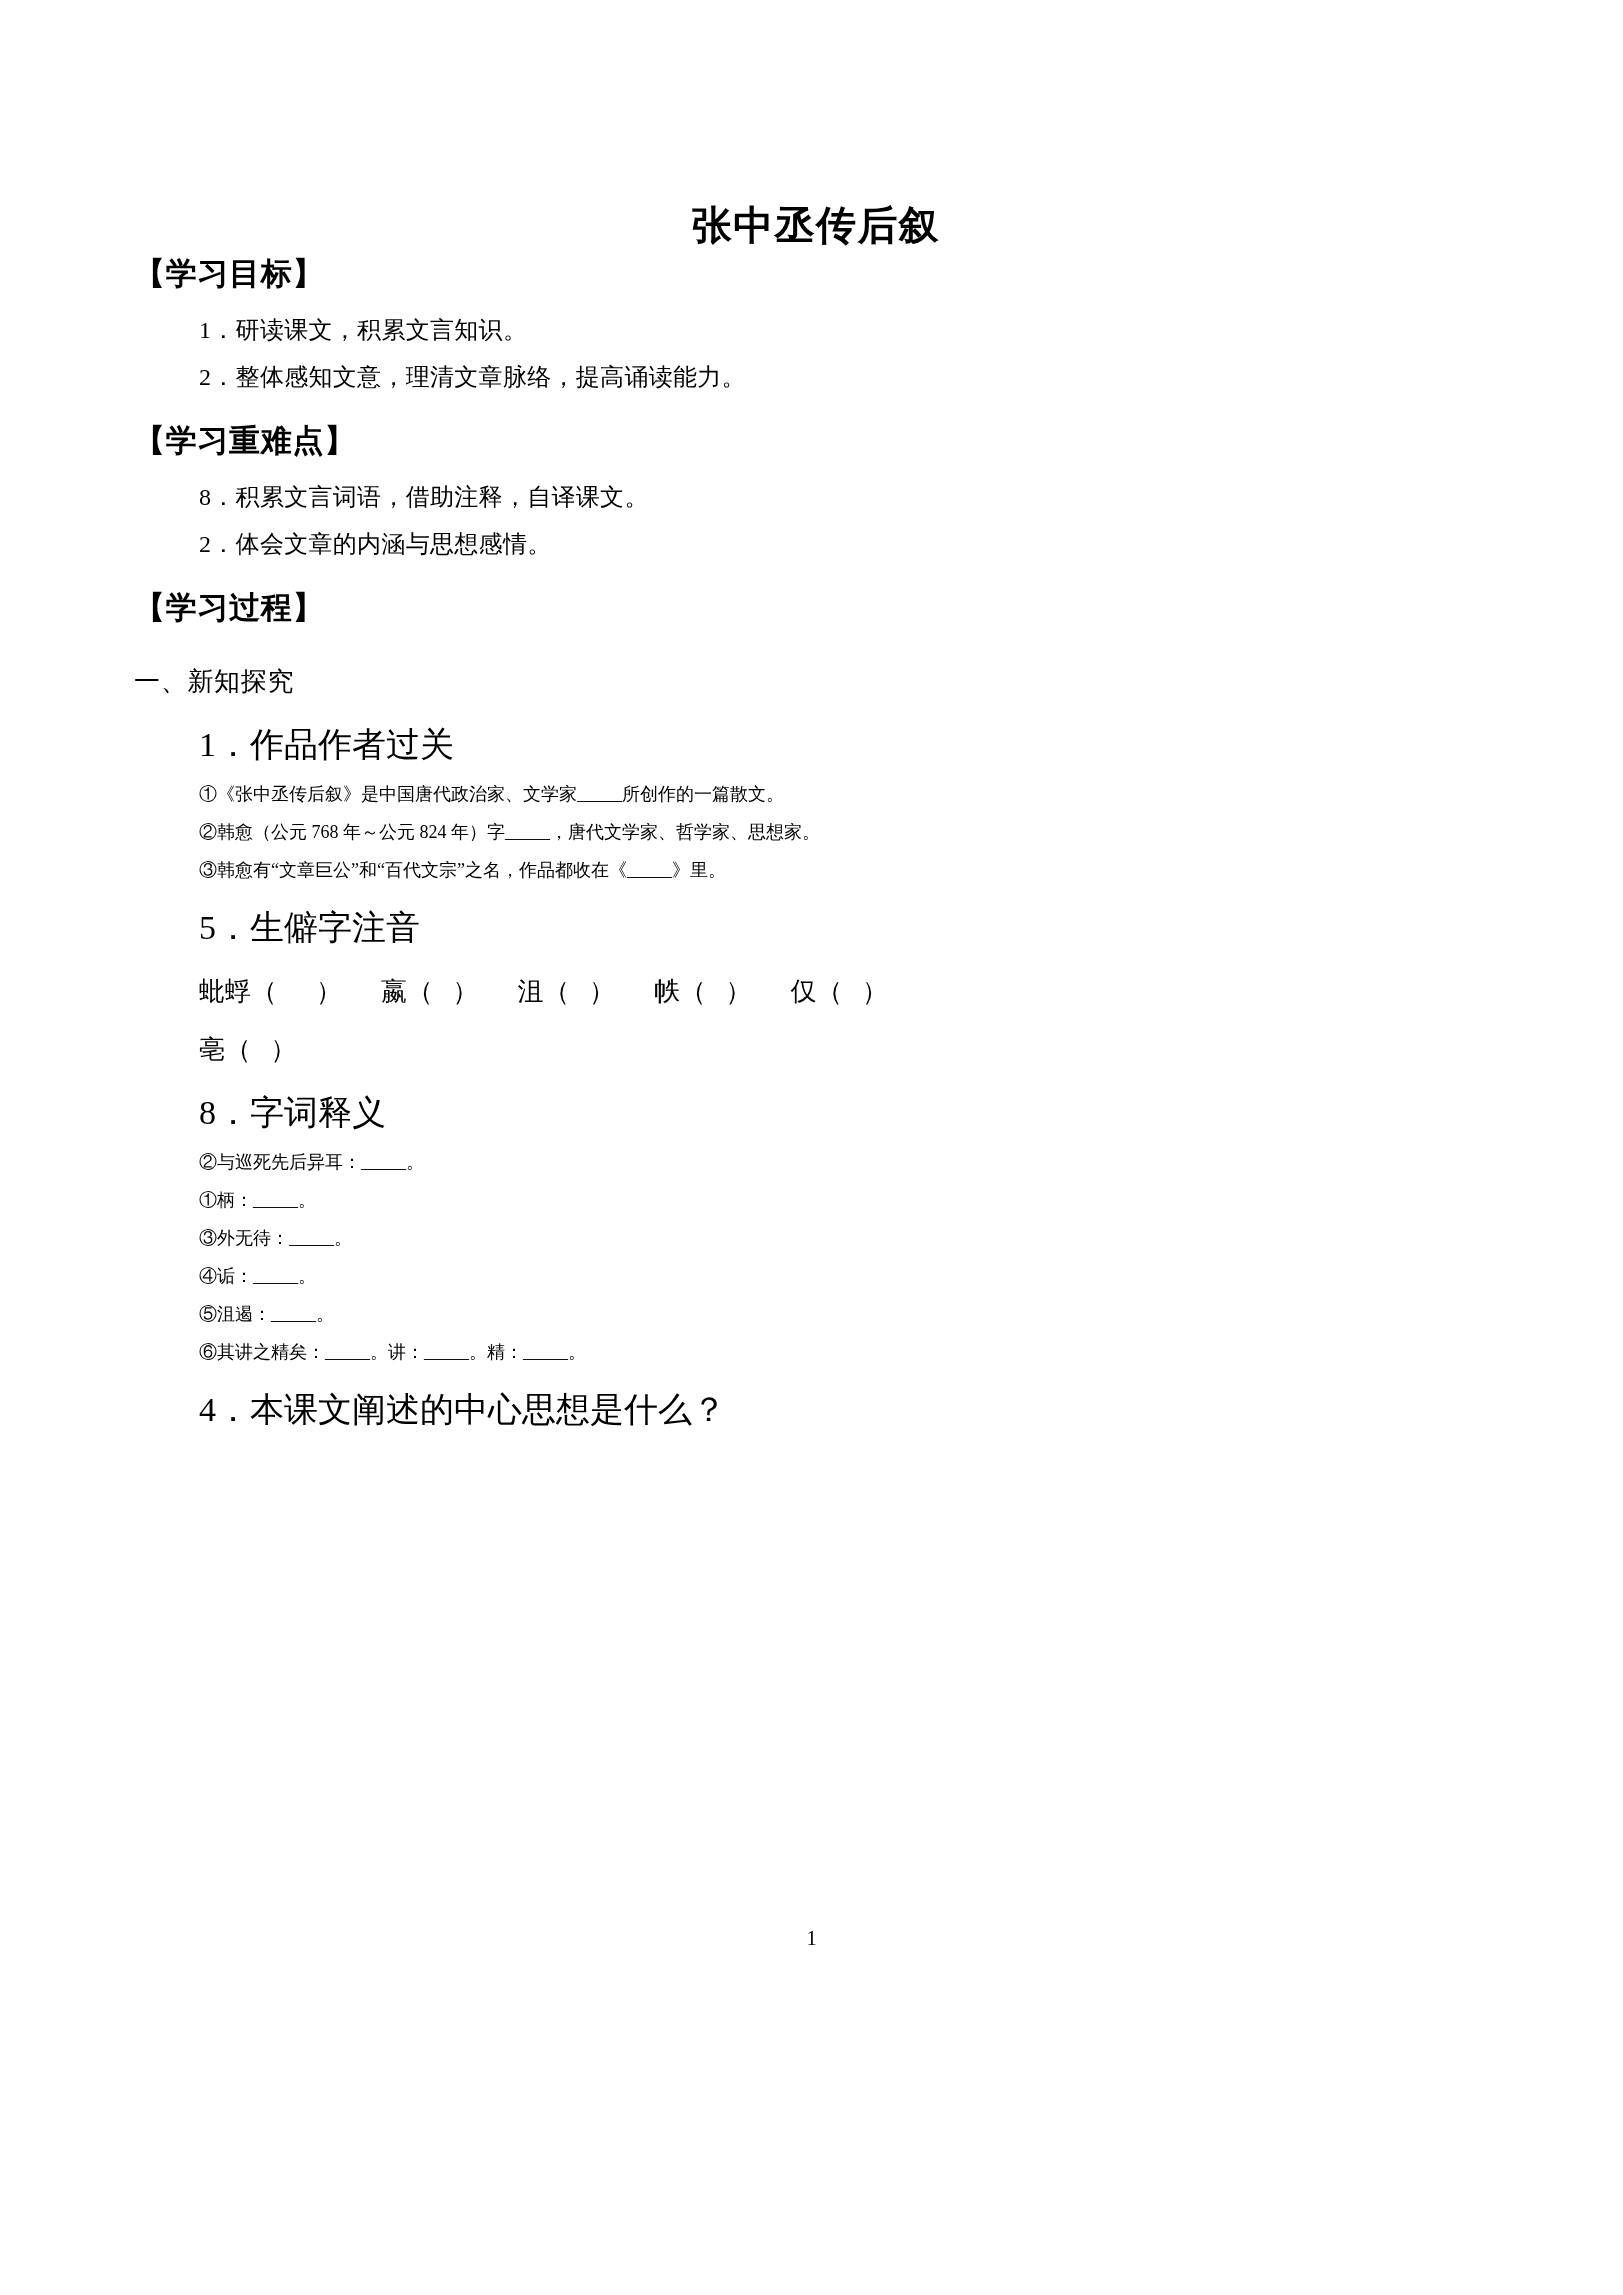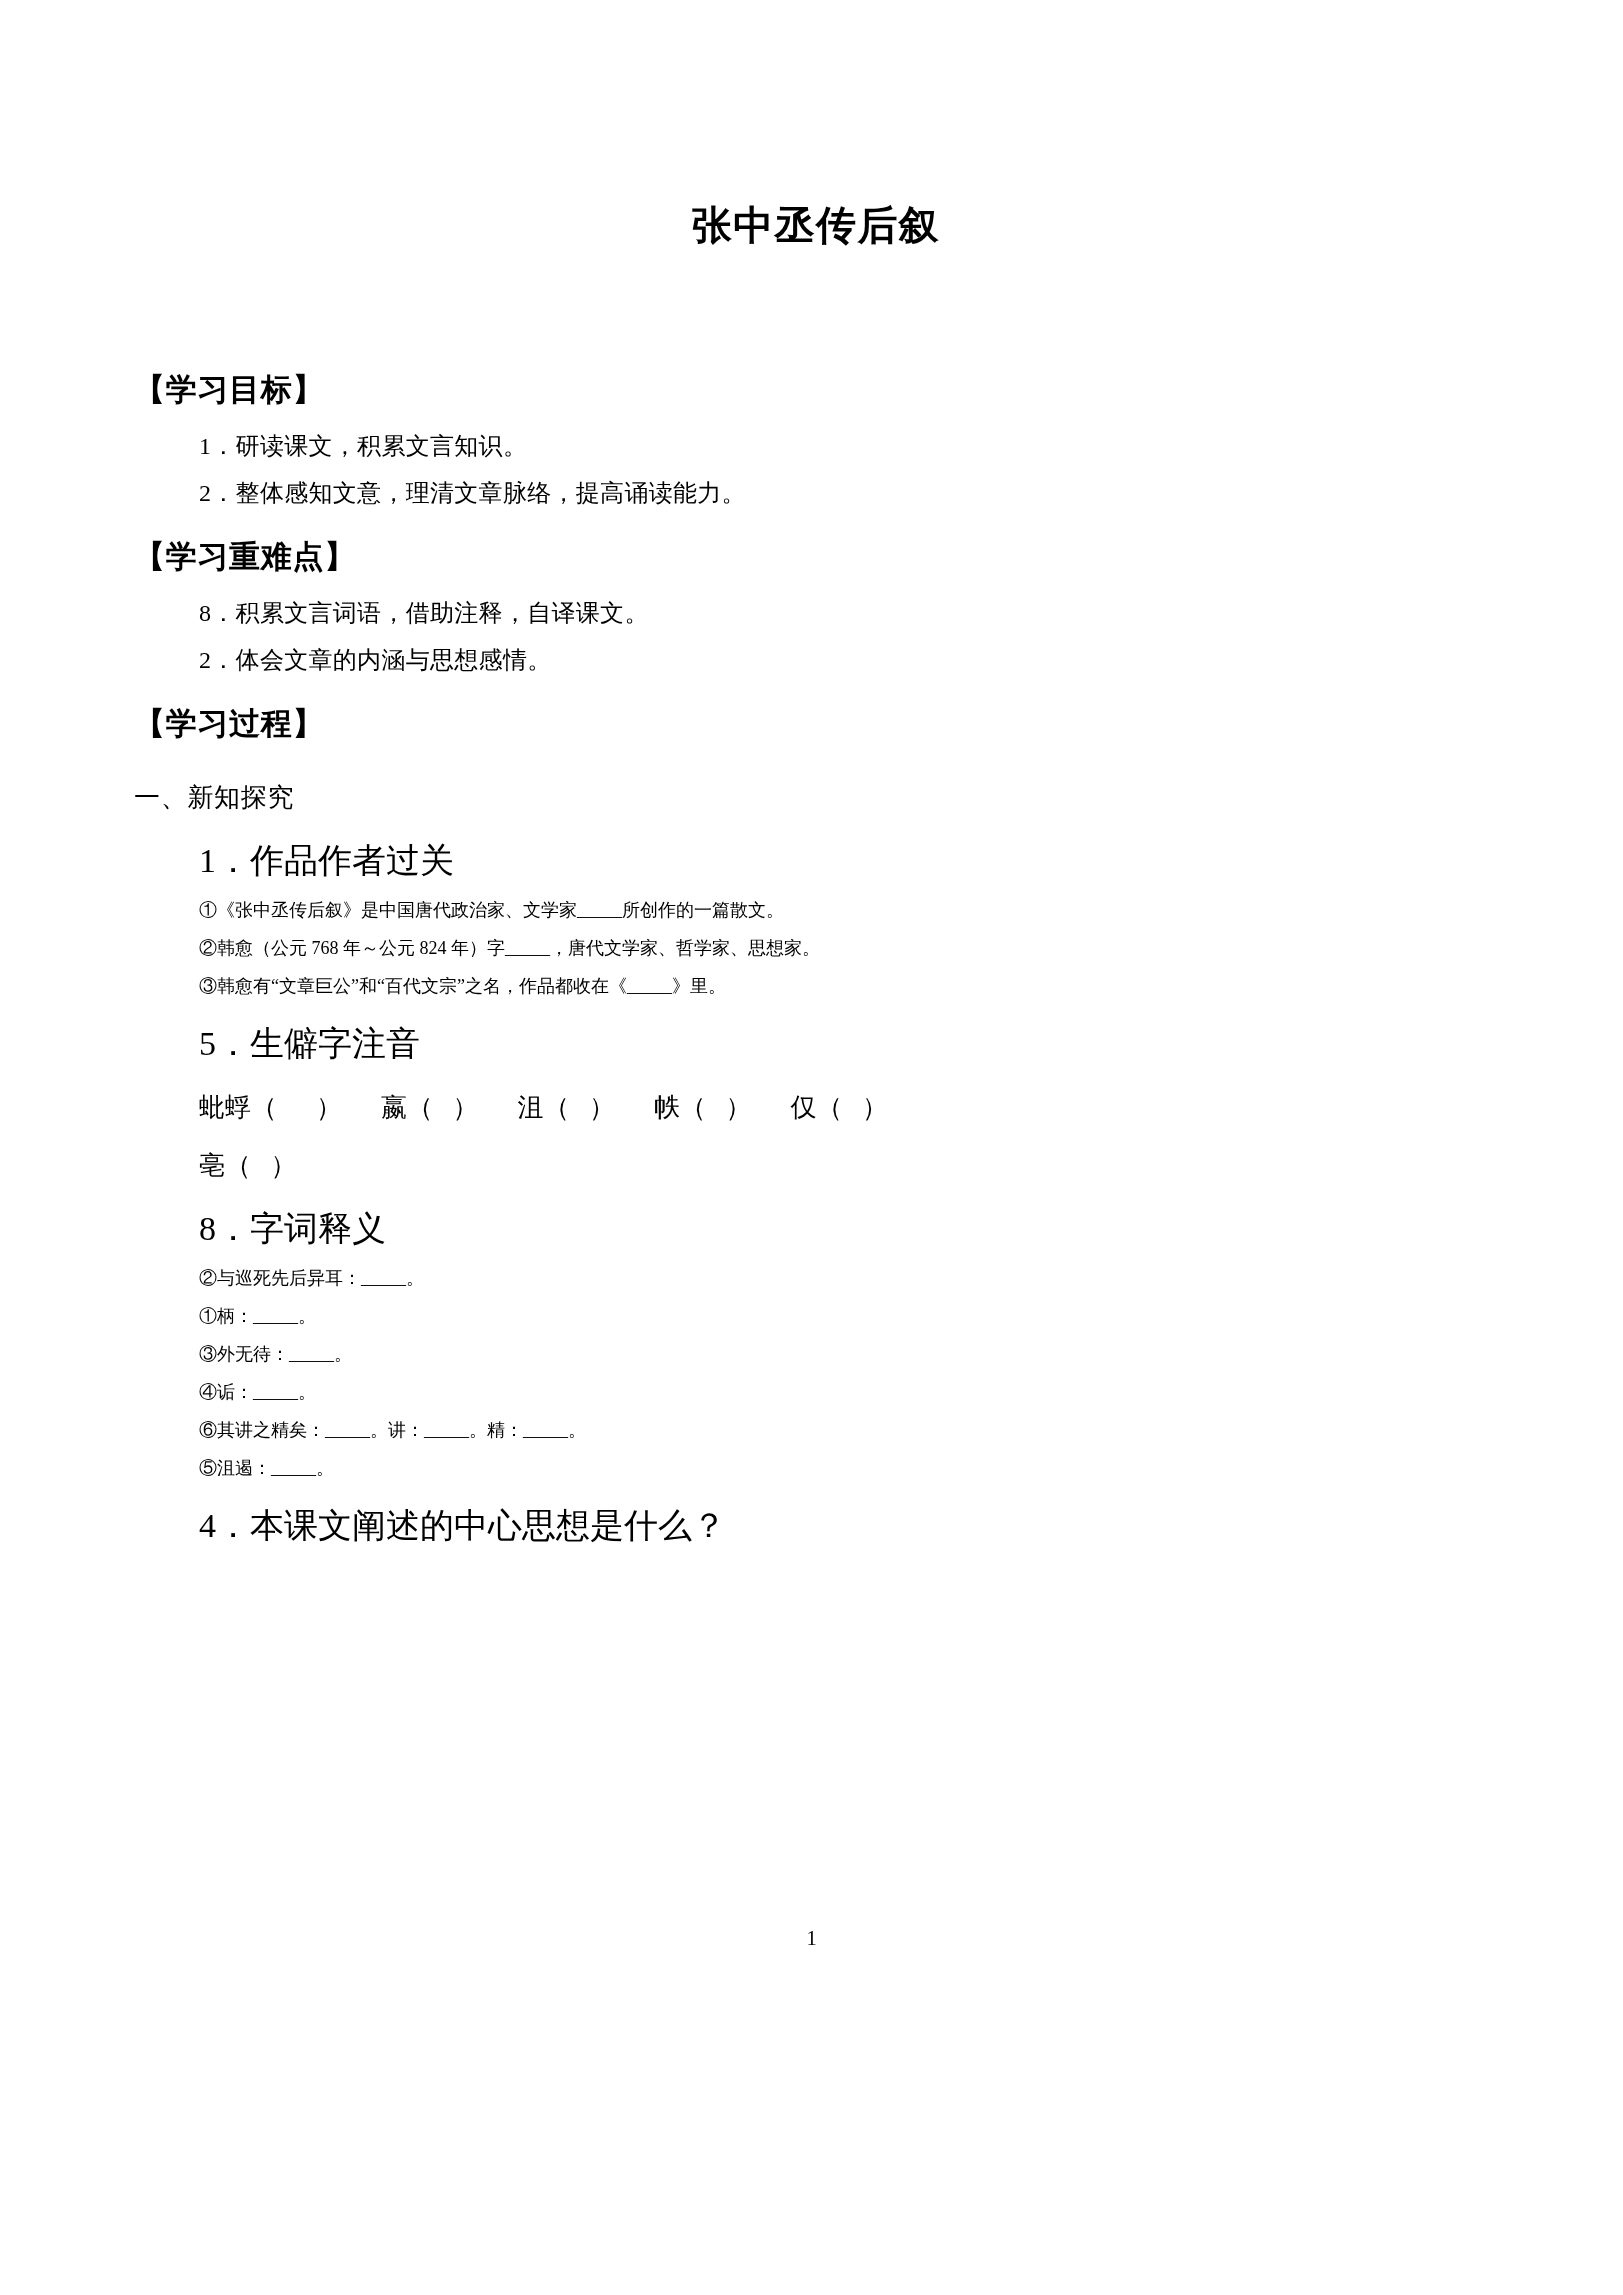--- a/index.html
+++ b/index.html
@@ -36,21 +36,21 @@
     margin-bottom: 0;
     font-family: "Liberation Serif", "DejaVu Serif", serif;
   }
   .section-head {
     font-size: 31px;
     font-weight: bold;
     margin-top: 0;
     margin-bottom: 0;
     letter-spacing: 0.7px;
   }
-  .sec-objectives { margin-top: 116px; }
+  .sec-objectives { }
   .sec-keydiff { margin-top: 31px; }
   .sec-process { margin-top: 31px; }
 
   .item {
     font-size: 24px;
     line-height: 1.0;
     margin-top: 23px;
     margin-left: 65px;
     letter-spacing: 0.3px;
   }
@@ -113,22 +113,22 @@
 
     <div class="sub">5．生僻字注音</div>
     <div class="pinyin-row">蚍蜉（      ）      嬴（   ）      沮（   ）      帙（   ）      仅（   ）</div>
     <div class="pinyin-row">亳（   ）</div>
 
     <div class="sub">8．字词释义</div>
     <div class="sub-flat">②与巡死先后异耳：_____。</div>
     <div class="sub-flat">①柄：_____。</div>
     <div class="sub-flat">③外无待：_____。</div>
     <div class="sub-flat">④诟：_____。</div>
+    <div class="sub-flat">⑤沮遏：_____。</div>
     <div class="sub-flat">⑥其讲之精矣：_____。讲：_____。精：_____。</div>
-    <div class="sub-flat">⑤沮遏：_____。</div>
 
     <div class="sub">4．本课文阐述的中心思想是什么？</div>
 
   </div>
 
   <div class="page-number">1</div>
 </div>
 
 
 </body></html>

